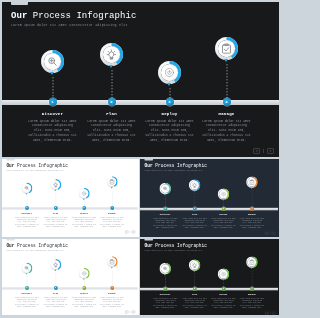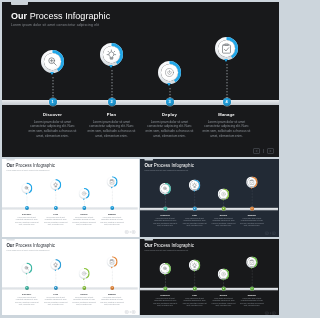--- a/index.html
+++ b/index.html
@@ -1,20 +1,20 @@
 <!DOCTYPE html>
 <html><head>
 <meta charset="utf-8">
 <style>
   html,body{margin:0;padding:0;}
   body{width:281px;height:318px;background:#ccd5dc;font-family:"Liberation Sans",sans-serif;overflow:hidden;
        -webkit-font-smoothing:antialiased;}
   .page{position:relative;width:281px;height:318px;overflow:hidden;}
 
-  .panel{position:absolute;overflow:hidden;}
+  .panel{position:absolute;overflow:hidden;font-family:Liberation Mono, monospace;}
   .slide{position:absolute;left:0;top:0;width:277px;height:155px;transform-origin:0 0;}
 
   .tab{position:absolute;left:9px;top:0px;width:17px;height:3.2px;border-radius:0 0 1px 1px;}
   .title{position:absolute;left:9px;top:9px;font-size:9.0px;letter-spacing:.05px;white-space:nowrap;}
   .title b{font-weight:bold;}
   .title i{font-style:normal;font-weight:400;}
   .subtitle{position:absolute;left:9px;top:21px;font-size:3.3px;white-space:nowrap;letter-spacing:.18px;}
 
   .bar{position:absolute;left:0;top:98px;width:277px;height:5px;}
 

